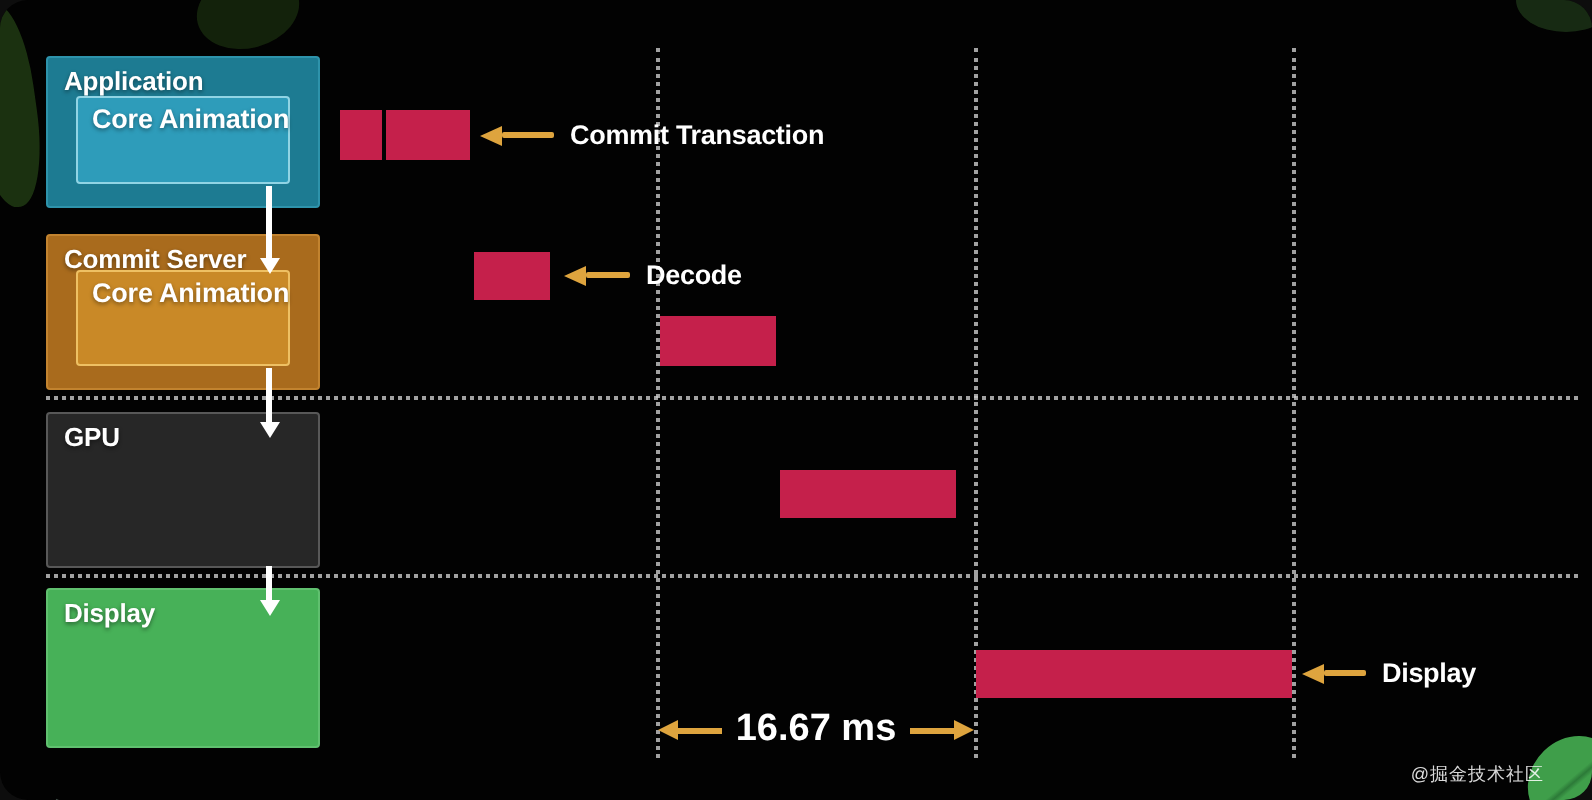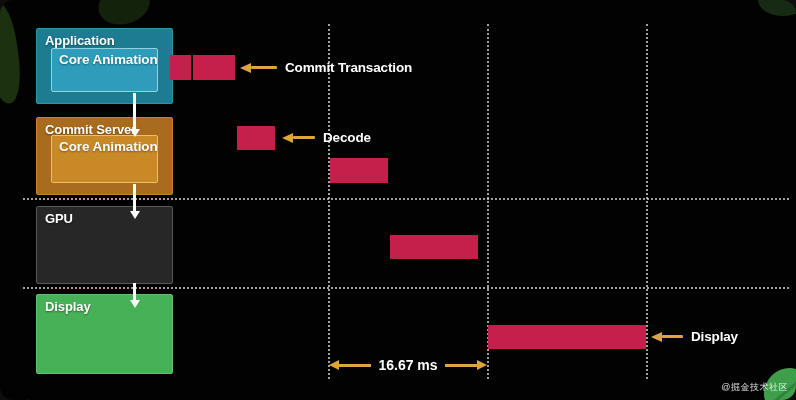--- a/index.html
+++ b/index.html
@@ -21,21 +21,21 @@
   .leaf-bl  { left:-17px; top:364px; width:40px; height:40px; border:7px solid #4d5f55; border-radius:50%; border-top-color:transparent; border-right-color:transparent; transform:rotate(-20deg); opacity:.85; }
   .leaf-br  { right:-13px; bottom:-15px; width:44px; height:48px; background:linear-gradient(115deg,#3f9e4a 46%,#2c7a38 50%,#3f9e4a 54%); border-radius:60% 40% 50% 50%; transform:rotate(25deg); }
 
   
   .vline { position:absolute; top:24px; height:355px; width:0; border-left:2px dotted var(--grid-dots,#c9c9c9); opacity:.8; z-index:1; }
   #vline-1 { left:328px; } #vline-2 { left:487px; } #vline-3 { left:646px; }
   .hline { position:absolute; left:23px; width:766px; height:0; border-top:2px dotted var(--grid-dots,#c9c9c9); opacity:.8; z-index:1; }
   #hline-1 { top:198px; } #hline-2 { top:287px; }
 
   
-  .stage { position:absolute; left:36px; width:137px; box-sizing:border-box; border-radius:2px; z-index:2; }
+  .stage { position:absolute; left:23px; width:137px; box-sizing:border-box; border-radius:2px; z-index:2; }
   #stage-application { top:28px;  height:76px; background:var(--application-fill,#1d7b92);  border:1px solid var(--application-border,#2e93ab); }
   #stage-render      { top:117px; height:78px; background:var(--render-server-fill,#a96b1d); border:1px solid var(--render-server-border,#c2832f); }
   #stage-gpu         { top:206px; height:78px; background:var(--gpu-fill,#272727);           border:1px solid var(--gpu-border,#585858); }
   #stage-display     { top:294px; height:80px; background:var(--display-fill,#47b158);       border:1px solid var(--display-border,#60c06f); }
   .stage-label {
     padding:4px 0 0 8px; color:var(--label-text,#fff);
     font-size:13px; font-weight:bold; letter-spacing:-0.1px;
     text-shadow:0 1px 2px rgba(0,0,0,.45); white-space:nowrap;
   }
   .inner-box { position:absolute; left:14px; width:107px; box-sizing:border-box; border-radius:2px; }
@@ -69,23 +69,23 @@
   #callout-decode  { left:282px; top:129px; } #callout-decode  .ar-line { width:22px; }
   #callout-draw    { left:394px; top:162px; } #callout-draw    .ar-line { width:20px; }
   #callout-render  { left:482px; top:238px; } #callout-render  .ar-line { width:20px; }
   #callout-display { left:651px; top:328px; } #callout-display .ar-line { width:21px; }
 
   
   .frame-span { position:absolute; left:329px; top:356px; width:158px; height:18px; display:flex; align-items:center; z-index:4; }
   .fs-head-l { width:0; height:0; border-right:10px solid var(--arrow,#dea43e); border-top:5px solid transparent; border-bottom:5px solid transparent; }
   .fs-head-r { width:0; height:0; border-left:10px solid var(--arrow,#dea43e);  border-top:5px solid transparent; border-bottom:5px solid transparent; }
   .fs-line { flex:1; height:3px; background:var(--arrow,#dea43e); }
-  .fs-text { margin:0 7px; color:#fff; font-size:14px; font-weight:bold; white-space:nowrap; }
+  .fs-text { margin:0 7px; color:#fff; font-size:19px; font-weight:bold; white-space:nowrap; }
 
-  .watermark { position:absolute; right:8px; bottom:6px; color:rgba(255,255,255,.85); font-size:9px; letter-spacing:.5px; z-index:5; }
+  .watermark { position:absolute; right:24px; bottom:6px; color:rgba(255,255,255,.85); font-size:9px; letter-spacing:.5px; z-index:5; }
 </style>
 </head>
 <body>
 
 <div class="canvas">
 
   <div class="leaf leaf-tl"></div>
   <div class="leaf leaf-tl2"></div>
   <div class="leaf leaf-tr"></div>
   <div class="leaf leaf-bl"></div>

